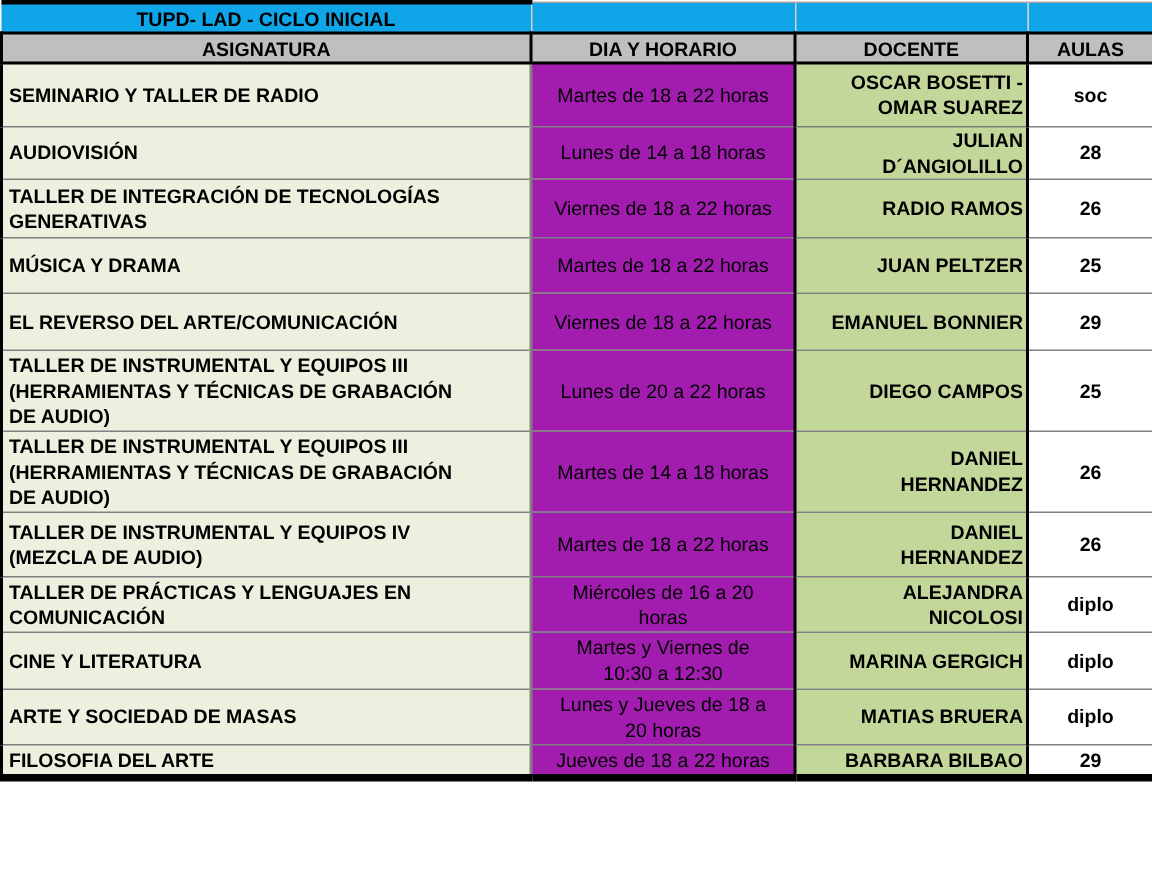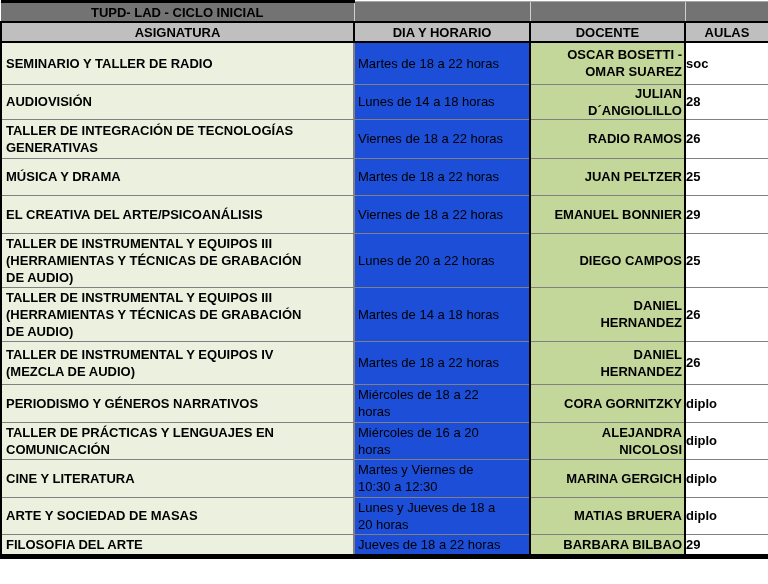--- a/index.html
+++ b/index.html
@@ -1,35 +1,35 @@
 <!DOCTYPE html>
 <html style="--header-bg: #bfbfbf; --asignatura-bg: #ebf1de; --docente-bg: #c4d79b; --grid-line: #808080; --border: #000000;"><head>
 <meta charset="utf-8">
 <style>
   html,body{margin:0;padding:0;background:#ffffff;}
   body{width:768px;height:584px;overflow:hidden;font-family:"Liberation Sans",sans-serif;}
   table{border-collapse:collapse;table-layout:fixed;width:768px;}
   td,th{font-size:13px;line-height:17px;vertical-align:middle;white-space:pre-line;word-wrap:break-word;padding:0;color:#000;}
   
-  .title-row td{background:#737373;height:18px;}
+  .title-row td{background:#0ea5e9;height:18px;}
   .title-row .c1{border-top:3px solid var(--border,#000);font-weight:bold;text-align:center;}
   .title-row .c2,.title-row .c3,.title-row .c4{border-top:1px solid #a6a6a6;border-left:1px solid #d0d0d0;}
   .title-row .c4{border-right:1px solid #d0d0d0;}
   
   .head-row th{background:var(--header-bg,#bfbfbf);border:2px solid var(--border,#000);font-weight:bold;height:18px;}
   
   td.asig{background:var(--asignatura-bg,#ebf1de);font-weight:bold;text-align:left;padding:1px 2px 1px 4px;
           border-left:2px solid var(--border,#000);border-right:2px solid var(--grid-line,#808080);
           border-bottom:1px solid var(--grid-line,#808080);}
-  td.dia{background:#1d4ed8;padding:0 3px;
+  td.dia{background:#a21caf;text-align:center;padding:0 3px;
          border-bottom:1px solid var(--grid-line,#808080);}
   td.doc{background:var(--docente-bg,#c4d79b);font-weight:bold;text-align:right;padding:0 2px;
          border-left:2px solid var(--border,#000);border-right:2px solid var(--border,#000);
          border-bottom:1px solid var(--grid-line,#808080);}
-  td.aula{background:#ffffff;font-weight:bold;
+  td.aula{background:#ffffff;font-weight:bold;text-align:center;
           border-right:2px solid var(--border,#000);
           border-bottom:1px solid var(--grid-line,#808080);}
   tr.last td{border-bottom:5px solid var(--border,#000);}
   tr.last{height:15px;}
 </style>
 </head>
 <body>
 
 <table>
   <colgroup>
@@ -75,21 +75,21 @@
     <td class="doc">RADIO RAMOS</td>
     <td class="aula">26</td>
   </tr>
   <tr style="height:37px">
     <td class="asig">MÚSICA Y DRAMA</td>
     <td class="dia">Martes de 18 a 22 horas</td>
     <td class="doc">JUAN PELTZER</td>
     <td class="aula">25</td>
   </tr>
   <tr style="height:38px">
-    <td class="asig">EL CREATIVA DEL ARTE/PSICOANÁLISIS</td>
+    <td class="asig">EL REVERSO DEL ARTE/COMUNICACIÓN</td>
     <td class="dia">Viernes de 18 a 22 horas</td>
     <td class="doc">EMANUEL BONNIER</td>
     <td class="aula">29</td>
   </tr>
   <tr style="height:53px">
     <td class="asig">TALLER DE INSTRUMENTAL Y EQUIPOS III
 (HERRAMIENTAS Y TÉCNICAS DE GRABACIÓN
 DE AUDIO)</td>
     <td class="dia">Lunes de 20 a 22 horas</td>
     <td class="doc">DIEGO CAMPOS</td>
@@ -104,27 +104,20 @@
 HERNANDEZ</td>
     <td class="aula">26</td>
   </tr>
   <tr style="height:43px">
     <td class="asig">TALLER DE INSTRUMENTAL Y EQUIPOS IV
 (MEZCLA DE AUDIO)</td>
     <td class="dia">Martes de 18 a 22 horas</td>
     <td class="doc">DANIEL
 HERNANDEZ</td>
     <td class="aula">26</td>
-  </tr>
-  <tr style="height:38px">
-    <td class="asig">PERIODISMO Y GÉNEROS NARRATIVOS</td>
-    <td class="dia">Miércoles de 18 a 22
-horas</td>
-    <td class="doc">CORA GORNITZKY</td>
-    <td class="aula">diplo</td>
   </tr>
   <tr style="height:37px">
     <td class="asig">TALLER DE PRÁCTICAS Y LENGUAJES EN
 COMUNICACIÓN</td>
     <td class="dia">Miércoles de 16 a 20
 horas</td>
     <td class="doc">ALEJANDRA
 NICOLOSI</td>
     <td class="aula">diplo</td>
   </tr>

